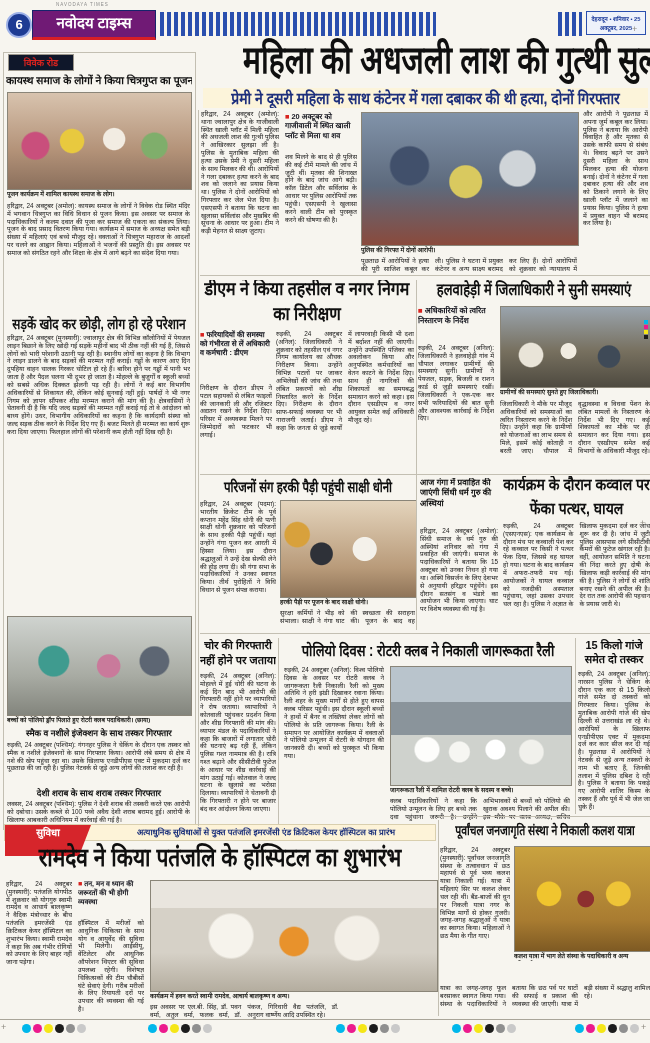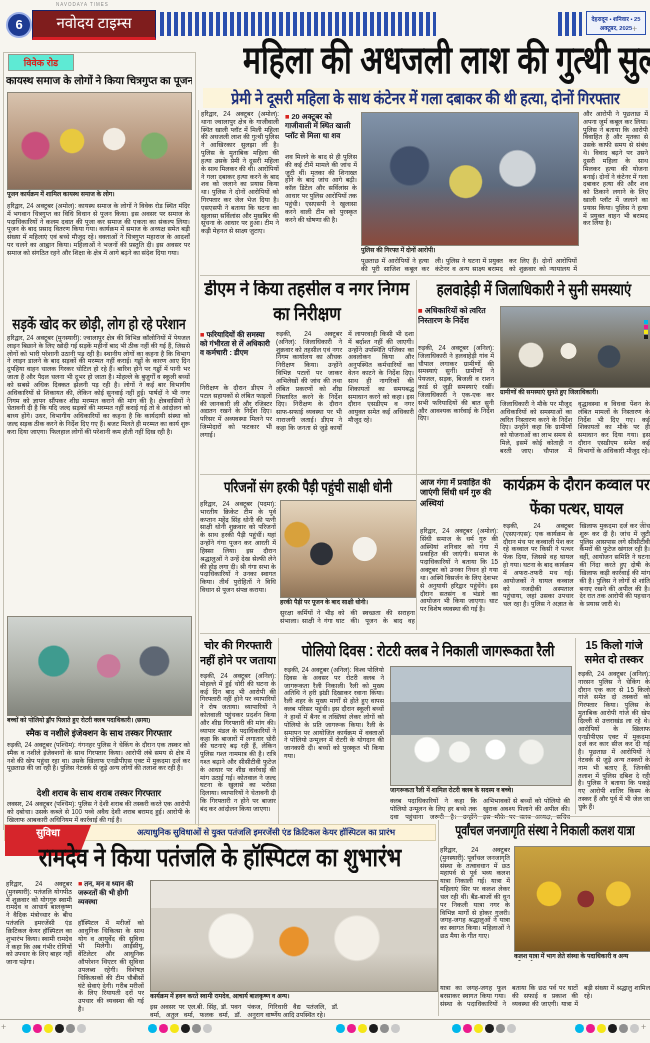--- a/index.html
+++ b/index.html
@@ -14,37 +14,37 @@
   .bullet{color:#d8231f;font-weight:900;margin-right:2px;}
   .photo{position:absolute;border:1px solid #8a8578;overflow:hidden;}
   .pcap{position:absolute;font-size:6.2px;color:#23231f;line-height:1.25;font-weight:600;overflow:hidden;}
   .rule{position:absolute;background:#c3bfb2;}
   .subhd{position:absolute;font-weight:900;color:#111;overflow:hidden;white-space:nowrap;text-align:center;}
 
   
   .badge{position:absolute;left:6px;top:12px;width:22px;height:22px;border-radius:50%;
          background:#1d3b93;border:2px solid #9db1e8;color:#fff;font-weight:900;font-size:13px;
          text-align:center;line-height:22px;}
-  .logo{position:absolute;left:32px;top:10px;width:122px;height:26px;background:#7f1d1d;
-        border:1px solid #16246b;border-bottom:3px solid #d81f26;color:#fff;font-weight:400;
+  .logo{position:absolute;left:32px;top:10px;width:122px;height:26px;background:#701a75;
+        border:1px solid #16246b;border-bottom:3px solid #d81f26;color:#fff;font-weight:700;
         font-size:15px;text-align:center;line-height:24px;overflow:hidden;}
   .micro{position:absolute;left:56px;top:2px;font-size:4.5px;color:#8a8a8a;letter-spacing:1px;}
   .stripes{position:absolute;top:12px;height:24px;
            background:repeating-linear-gradient(90deg,#2a4fae 0 4px,#f7f5ef 4px 7px);}
   .edition{position:absolute;left:440px;top:8px;width:114px;height:26px;background:#fff;
            border:2px solid #1c1c1c;font-weight:900;font-size:13px;color:#111;text-align:center;
            line-height:25px;overflow:hidden;}
   .datebox{position:absolute;left:586px;top:11px;width:60px;height:24px;background:#eef2fb;
            border:1px solid #2a4fae;color:#1c3b9a;font-size:5.8px;font-weight:700;text-align:center;
            padding-top:3px;box-sizing:border-box;line-height:1.5;overflow:hidden;}
   .leadsub{position:absolute;left:203px;top:88px;width:445px;height:20px;background:#fcf4da;
            color:#1d2f7c;font-weight:900;font-size:14px;text-align:center;line-height:20px;
            overflow:hidden;white-space:nowrap;}
   .kicker{position:absolute;left:8px;top:54px;width:64px;height:15px;border:1px solid #9a958a;
-          background:#5eead4;color:#d8231f;font-weight:900;font-size:9.5px;text-align:center;
+          background:#0f172a;color:#d8231f;font-weight:900;font-size:9.5px;text-align:center;
           line-height:15px;overflow:hidden;}
   .colbox{position:absolute;left:3px;top:52px;width:191px;height:776px;border:1px solid #c3bfb2;}
 
   
   .banner{position:absolute;left:4px;top:824px;width:432px;height:17px;background:#fdf3d8;
           border:1px solid #d9cfae;box-sizing:border-box;}
   .bannerlabel{position:absolute;left:0;top:0;width:86px;height:31px;background:#d6252b;color:#fff;
           font-weight:900;font-size:10px;text-align:center;line-height:15px;
           clip-path:polygon(0 0,100% 0,86% 100%,0 100%);}
   .bannertext{position:absolute;left:92px;top:0;width:338px;height:15px;color:#1a2f7a;font-weight:800;

